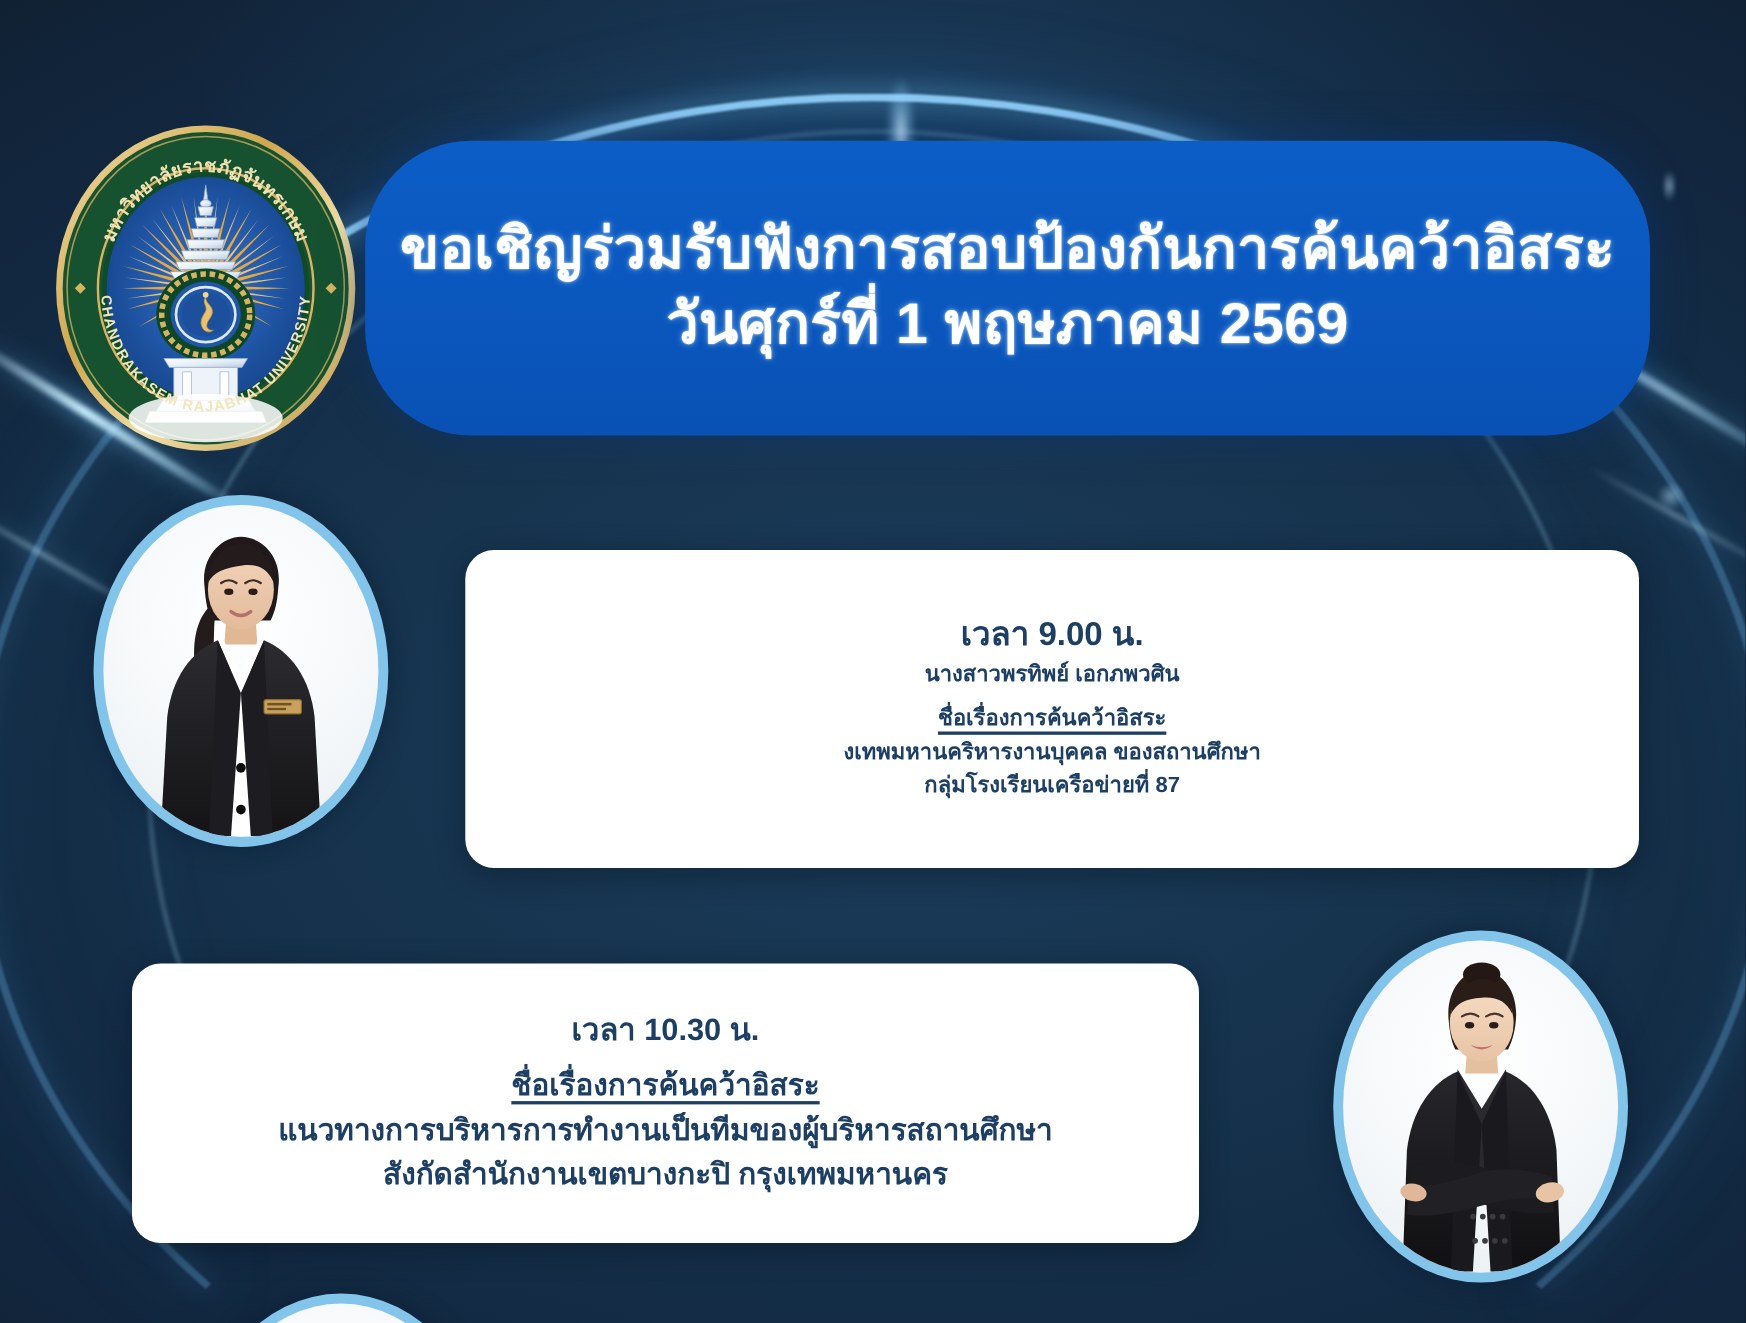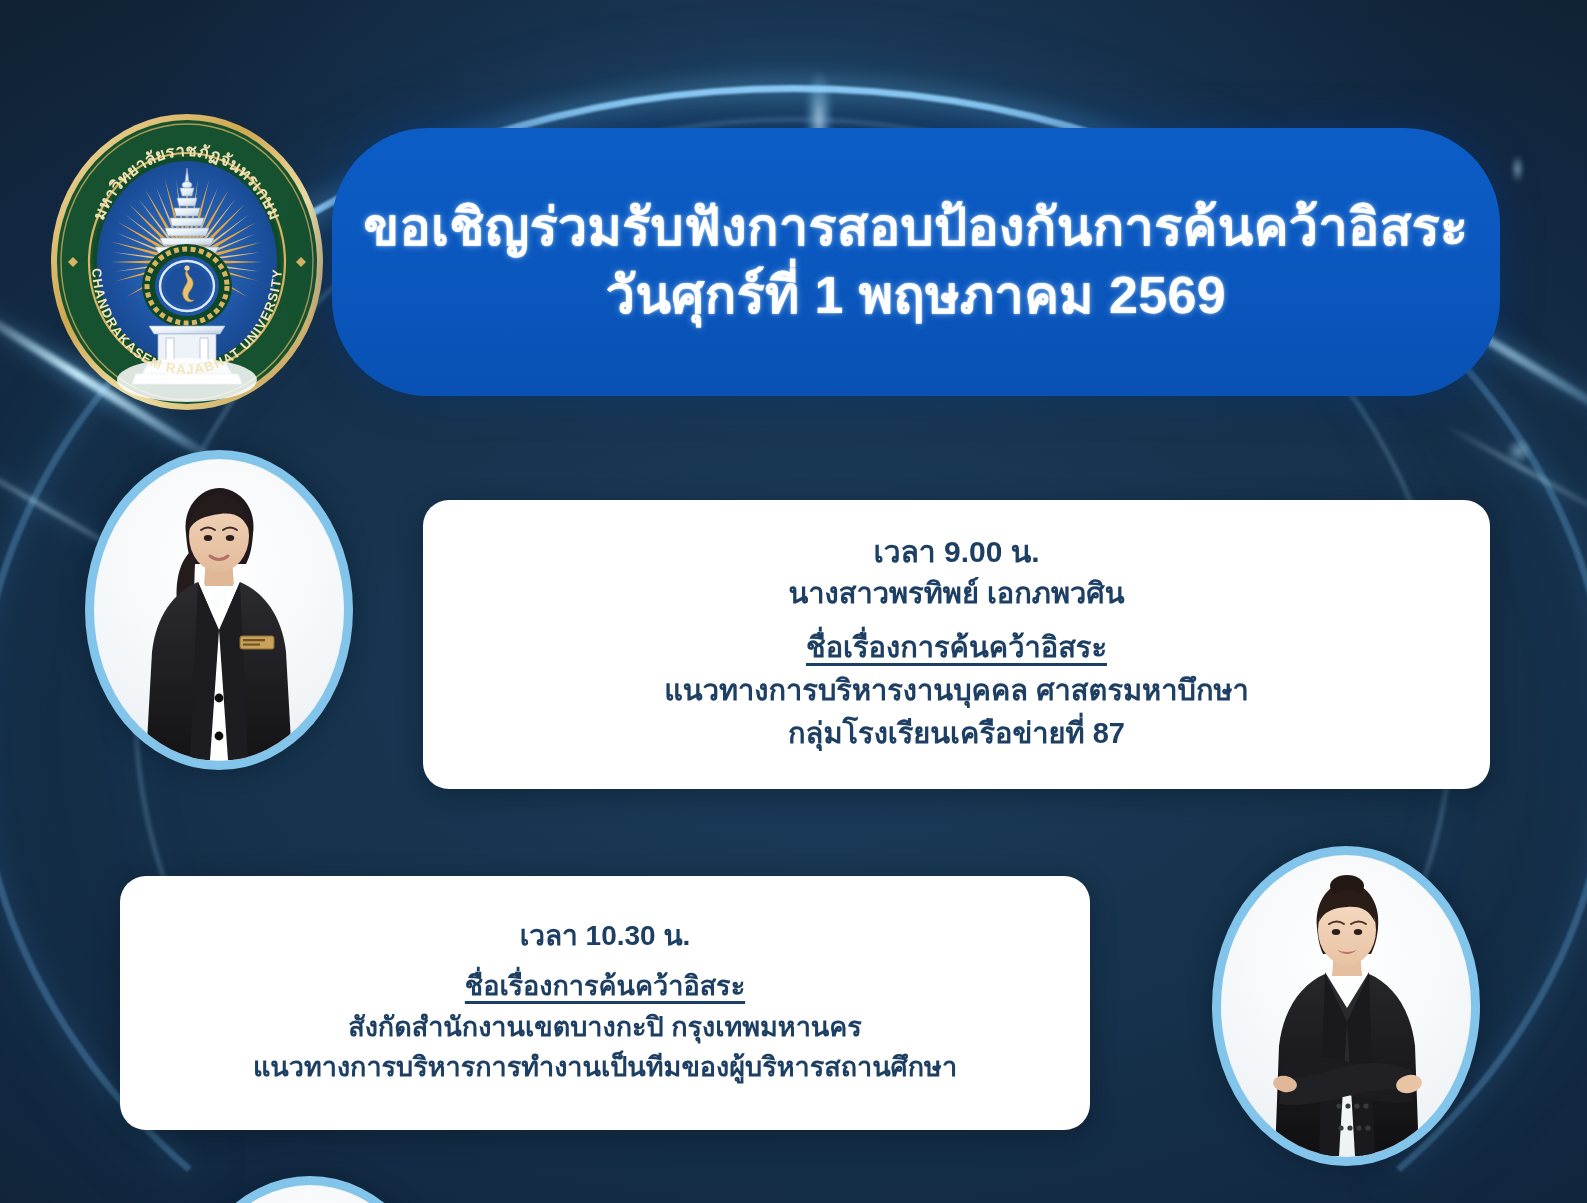--- a/index.html
+++ b/index.html
@@ -158,21 +158,21 @@
   .card-1 { left: 423px; top: 500px;  width: 1067px; height: 289px; }
   .card-2 { left: 120px; top: 876px;  width: 970px;  height: 254px; }
 
   .card-line {
     color: #1d3f63;
     font-weight: 700;
     text-align: center;
     line-height: 1.42;
     white-space: nowrap;
   }
-  .card-1 .card-line { font-size: 29px; }
+  .card-1 .card-line { font-size: 20px; }
   .card-2 .card-line { font-size: 27px; }
   .card-line.time { font-size: 30px; text-align: center; }
   .card-2 .card-line.time { font-size: 28px; }
   .card-line.heading {
     text-decoration: underline;
     text-underline-offset: 6px;
     text-decoration-thickness: 2.5px;
     margin-top: 12px;
   }
   .card-line.topic { margin-top: 2px; }
@@ -390,29 +390,29 @@
           <circle cx="125" cy="276" r="4.4" fill="#0d0d0f"></circle>
         </svg>
       </div>
     </div>
   </div>
 
   <div class="card card-1">
     <div class="card-line time">เวลา 9.00 น.</div>
     <div class="card-line">นางสาวพรทิพย์ เอกภพวศิน</div>
     <div class="card-line heading">ชื่อเรื่องการค้นคว้าอิสระ</div>
-    <div class="card-line topic">แนวทางการบริหารงานบุคคล ศาสตรมหาบึกษา</div>
+    <div class="card-line topic">งเทพมหานคริหารงานบุคคล ของสถานศึกษา</div>
     <div class="card-line topic">กลุ่มโรงเรียนเครือข่ายที่ 87</div>
   </div>
 
   <div class="card card-2">
     <div class="card-line time">เวลา 10.30 น.</div>
     <div class="card-line heading">ชื่อเรื่องการค้นคว้าอิสระ</div>
+    <div class="card-line topic">แนวทางการบริหารการทำงานเป็นทีมของผู้บริหารสถานศึกษา</div>
     <div class="card-line topic">สังกัดสำนักงานเขตบางกะปิ  กรุงเทพมหานคร</div>
-    <div class="card-line topic">แนวทางการบริหารการทำงานเป็นทีมของผู้บริหารสถานศึกษา</div>
   </div>
 
   <div class="portrait portrait-2">
     <div class="portrait-inner">
       <div class="figure">
         <svg viewBox="0 0 250 300" xmlns="http://www.w3.org/2000/svg">
           <defs>
             <linearGradient id="suitB" x1="0" y1="0" x2="0" y2="1">
               <stop offset="0%" stop-color="#26262b"></stop>
               <stop offset="100%" stop-color="#101012"></stop>

